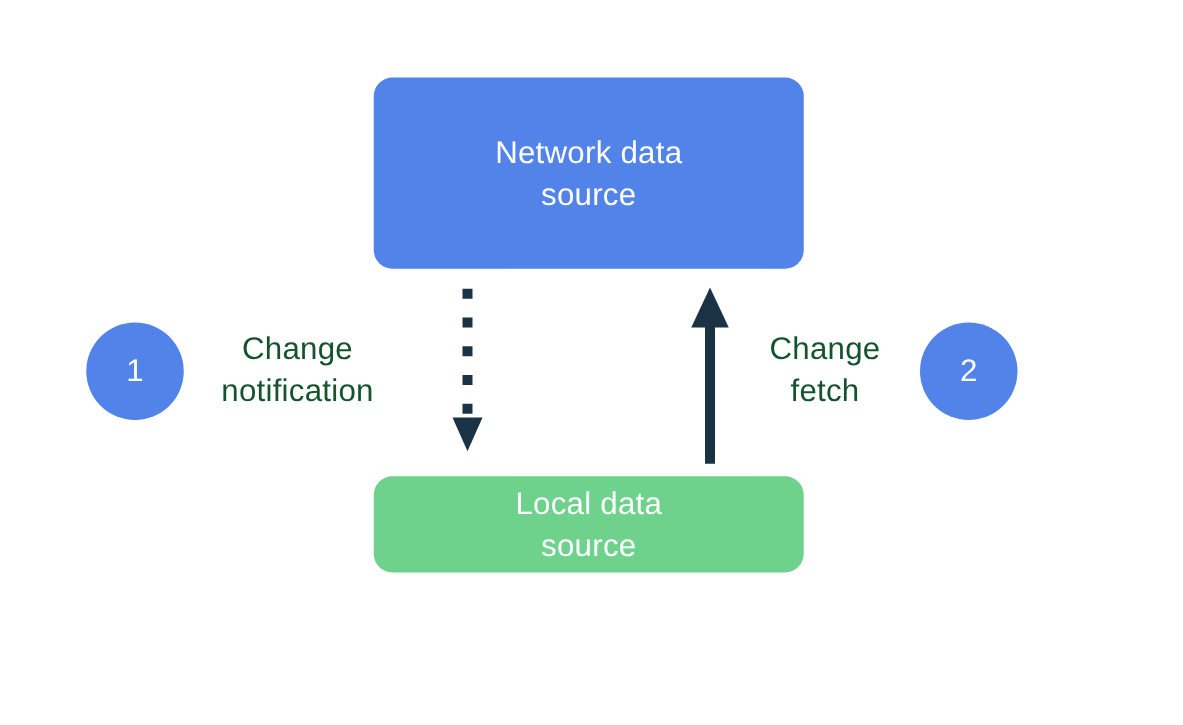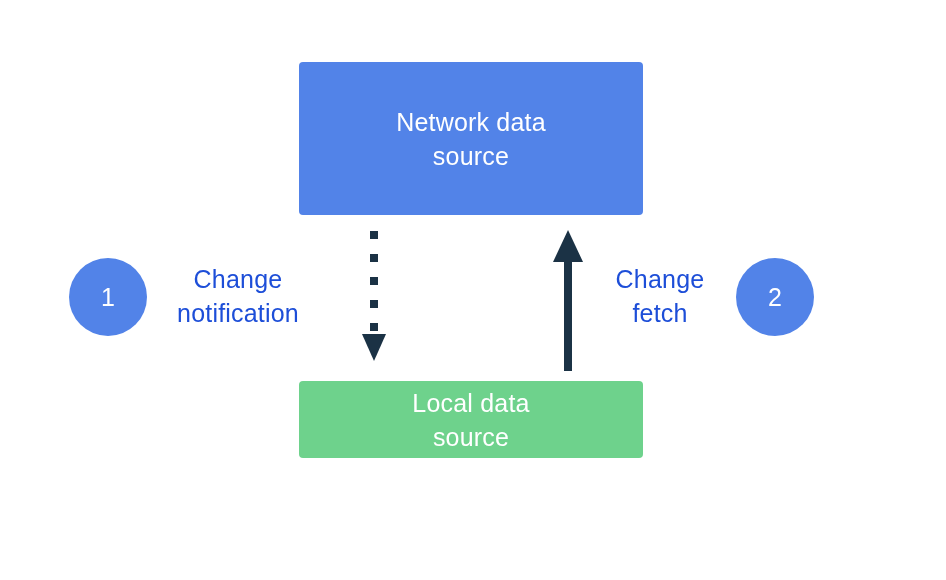--- a/index.html
+++ b/index.html
@@ -19,21 +19,21 @@
     overflow: hidden;
   }
 
   
   .node-box {
     position: absolute;
     display: flex;
     align-items: center;
     justify-content: center;
     text-align: center;
-    border-radius: 4px;
+    border-radius: 15px;
     color: #ffffff;
     font-size: 25px;
     font-weight: 400;
     line-height: 1.36;
     letter-spacing: 0.2px;
     box-sizing: border-box;
     padding: 0 18px;
     white-space: pre-line;
   }
   #network-box {
@@ -66,21 +66,21 @@
     font-weight: 400;
     line-height: 1;
   }
   #badge-1 { left: 69px;  top: 258px; }
   #badge-2 { left: 736px; top: 258px; }
 
   
   .edge-label {
     position: absolute;
     text-align: center;
-    color: #1d4ed8;
+    color: #14532d;
     font-size: 25px;
     font-weight: 400;
     line-height: 1.36;
     letter-spacing: 0.2px;
     white-space: pre-line;
   }
   #label-change-notification {
     left: 148px;
     top: 262px;
     width: 180px;

